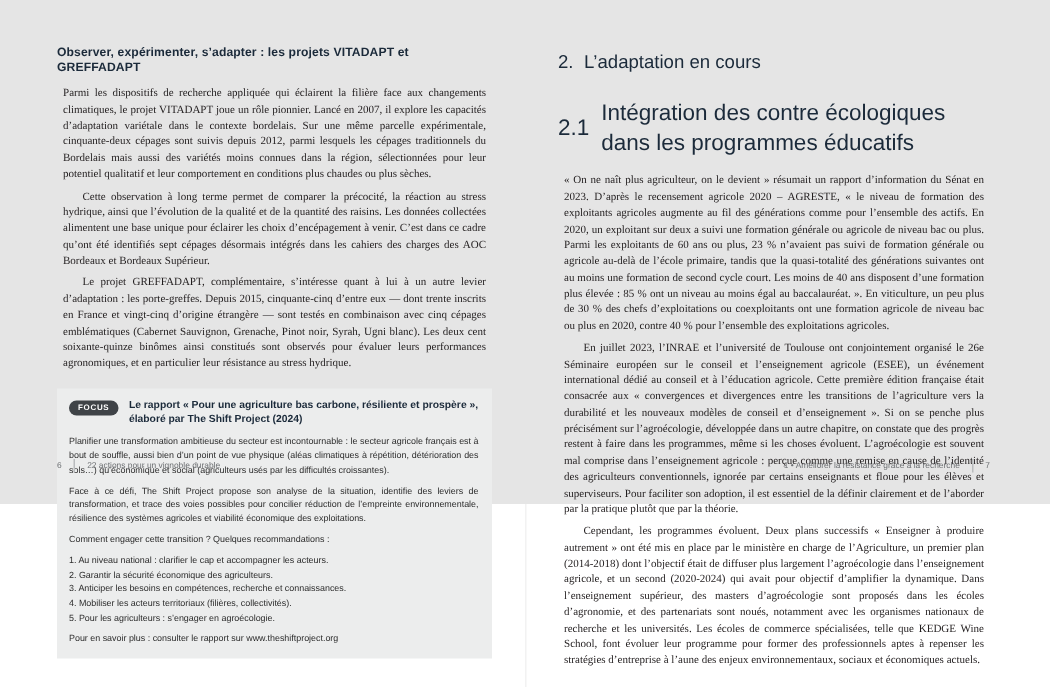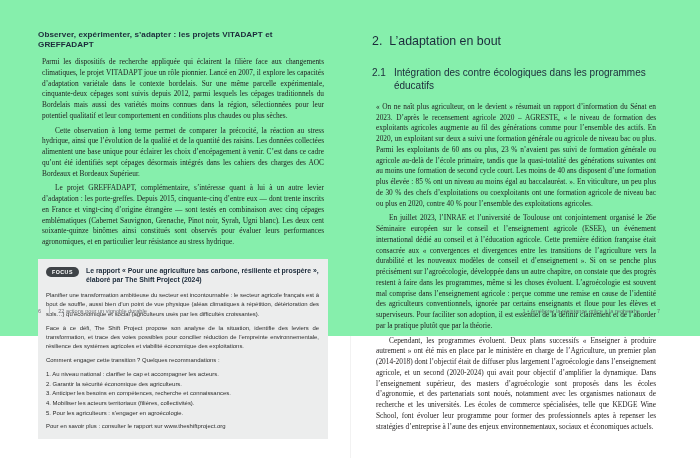--- a/index.html
+++ b/index.html
@@ -19,21 +19,21 @@
     width: 700px;
     height: 458px;
     display: flex;
     box-sizing: border-box;
   }
   .page {
     position: relative;
     width: 350px;
     height: 336px;
     box-sizing: border-box;
-    background: #86efac;
+    background: #e5e5e5;
   }
   .page-left  { padding: 30px 22px 0 38px; }
   .page-right { padding: 30px 40px 0 22px; }
 
   .gutter-line {
     position: absolute;
     left: 350px;
     top: 0;
     width: 1px;
     height: 458px;
@@ -57,27 +57,28 @@
     color: #1b2a3a;
     margin: 4px 0 17px 0;
     line-height: 1.2;
     display: flex;
     gap: 7px;
   }
   h1.chapter-title .num { flex: 0 0 auto; }
 
   h3.section-title {
     font-family: "Liberation Sans", sans-serif;
-    font-size: 10px;
+    font-size: 15px;
     font-weight: normal;
     color: #1b2a3a;
     margin: 0 0 9px 0;
     line-height: 1.35;
     display: flex;
     gap: 8px;
+    align-items: center;
   }
   h3.section-title .num { flex: 0 0 auto; }
   h3.section-title .txt { flex: 1 1 auto; }
 
   p.body {
     font-size: 7.35px;
     line-height: 1.465;
     margin: 4px;
     text-align: justify;
     text-justify: inter-word;
@@ -206,21 +207,21 @@
       <span>22 actions pour un vignoble durable</span>
     </div>
   </div>
 
   <div class="gutter-line"></div>
 
   <div class="page page-right">
 
     <h1 class="chapter-title">
       <span class="num">2.</span>
-      <span class="txt">L’adaptation en bout</span>
+      <span class="txt">L’adaptation en cours</span>
     </h1>
 
     <h3 class="section-title">
       <span class="num">2.1</span>
       <span class="txt">Intégration des contre écologiques dans les programmes éducatifs</span>
     </h3>
 
     <p class="body noindent">« On ne naît plus agriculteur, on le devient » résumait un rapport d’information du Sénat en 2023. D’après le recensement agricole 2020 – AGRESTE, « le niveau de formation des exploitants agricoles augmente au fil des générations comme pour l’ensemble des actifs. En 2020, un exploitant sur deux a suivi une formation générale ou agricole de niveau bac ou plus. Parmi les exploitants de 60 ans ou plus, 23 % n’avaient pas suivi de formation générale ou agricole au-delà de l’école primaire, tandis que la quasi-totalité des générations suivantes ont au moins une formation de second cycle court. Les moins de 40 ans disposent d’une formation plus élevée : 85 % ont un niveau au moins égal au baccalauréat. ». En viticulture, un peu plus de 30 % des chefs d’exploitations ou coexploitants ont une formation agricole de niveau bac ou plus en 2020, contre 40 % pour l’ensemble des exploitations agricoles.</p>
     <p class="body">En juillet 2023, l’INRAE et l’université de Toulouse ont conjointement organisé le 26e Séminaire européen sur le conseil et l’enseignement agricole (ESEE), un événement international dédié au conseil et à l’éducation agricole. Cette première édition française était consacrée aux « convergences et divergences entre les transitions de l’agriculture vers la durabilité et les nouveaux modèles de conseil et d’enseignement ». Si on se penche plus précisément sur l’agroécologie, développée dans un autre chapitre, on constate que des progrès restent à faire dans les programmes, même si les choses évoluent. L’agroécologie est souvent mal comprise dans l’enseignement agricole : perçue comme une remise en cause de l’identité des agriculteurs conventionnels, ignorée par certains enseignants et floue pour les élèves et superviseurs. Pour faciliter son adoption, il est essentiel de la définir clairement et de l’aborder par la pratique plutôt que par la théorie.</p>
     <p class="body">Cependant, les programmes évoluent. Deux plans successifs « Enseigner à produire autrement » ont été mis en place par le ministère en charge de l’Agriculture, un premier plan (2014-2018) dont l’objectif était de diffuser plus largement l’agroécologie dans l’enseignement agricole, et un second (2020-2024) qui avait pour objectif d’amplifier la dynamique. Dans l’enseignement supérieur, des masters d’agroécologie sont proposés dans les écoles d’agronomie, et des partenariats sont noués, notamment avec les organismes nationaux de recherche et les universités. Les écoles de commerce spécialisées, telle que KEDGE Wine School, font évoluer leur programme pour former des professionnels aptes à repenser les stratégies d’entreprise à l’aune des enjeux environnementaux, sociaux et économiques actuels.</p>

